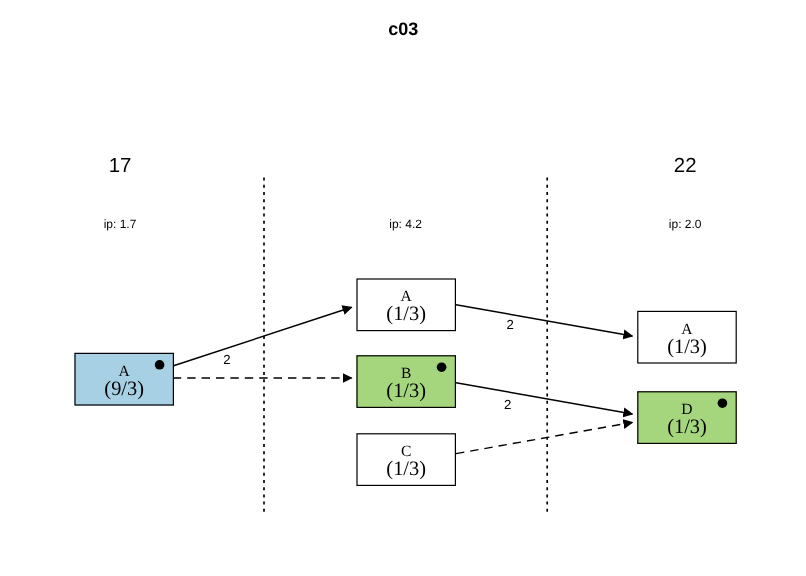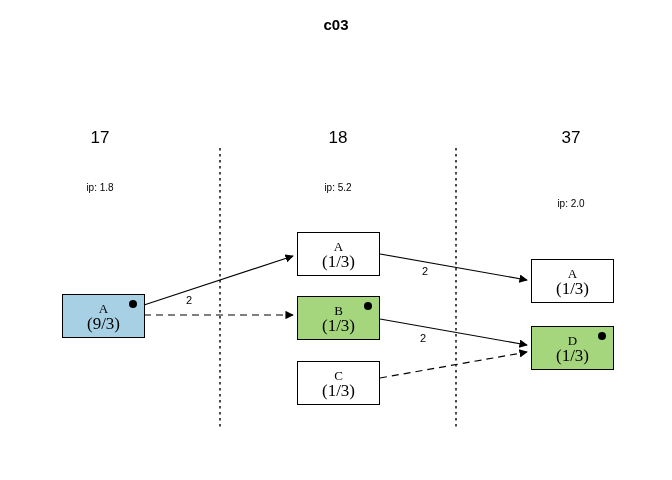--- a/index.html
+++ b/index.html
@@ -87,27 +87,26 @@
   }
 </style>
 </head>
 <body>
 
 <div id="canvas">
 
   <div id="title">c03</div>
 
   <div class="col-head" style="left:60px; top:128px; width:80px;">17</div>
-  <div class="col-ip" style="left:60px; top:182px; width:80px;">ip: 1.8</div>
+  <div class="col-ip" style="left:60px; top:182px; width:80px;">ip: 1.7</div>
 
-  <div class="col-head" style="left:298px; top:128px; width:80px;">18</div>
-  <div class="col-ip" style="left:298px; top:182px; width:80px;">ip: 5.2</div>
+  <div class="col-ip" style="left:298px; top:182px; width:80px;">ip: 4.2</div>
 
-  <div class="col-head" style="left:531px; top:128px; width:80px;">37</div>
-  <div class="col-ip" style="left:531px; top:182px; width:80px;margin-top:16px;">ip: 2.0</div>
+  <div class="col-head" style="left:531px; top:128px; width:80px;">22</div>
+  <div class="col-ip" style="left:531px; top:182px; width:80px;">ip: 2.0</div>
 
   <svg id="svg-layer" viewBox="0 0 672 480" xmlns="http://www.w3.org/2000/svg">
     <defs>
       <marker id="arrow" viewBox="0 0 10 10" refX="9" refY="5" markerWidth="7" markerHeight="7" orient="auto-start-reverse">
         <path d="M 0 0 L 10 5 L 0 10 z" fill="#000000"></path>
       </marker>
     </defs>
 
     <line x1="220" y1="148" x2="220" y2="430" stroke="#000000" stroke-width="1.4" stroke-dasharray="2.5,3.5"></line>
     <line x1="456" y1="148" x2="456" y2="430" stroke="#000000" stroke-width="1.4" stroke-dasharray="2.5,3.5"></line>

